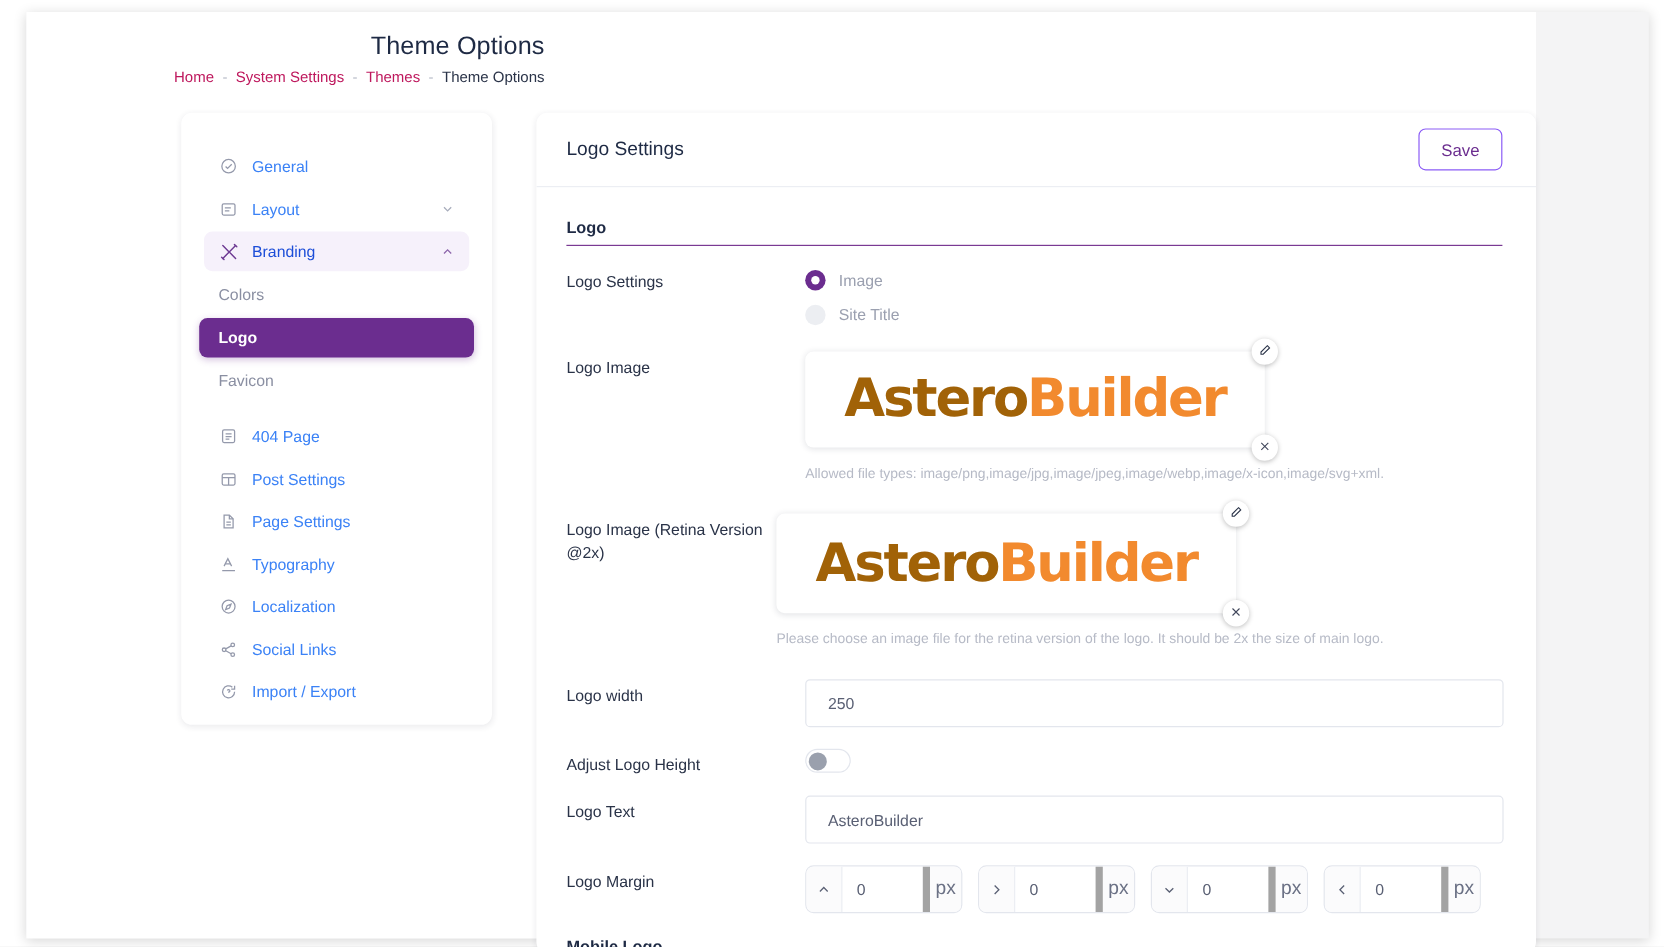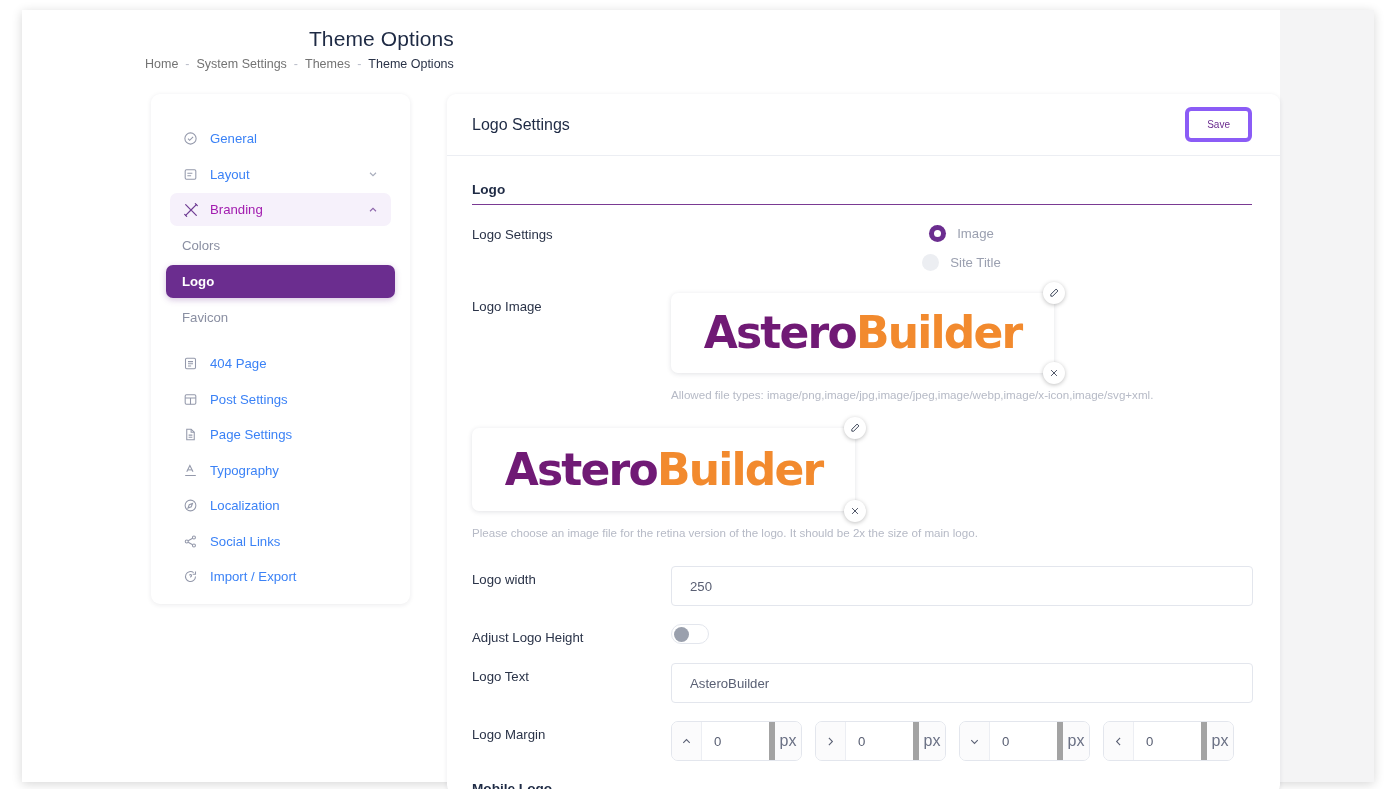--- a/index.html
+++ b/index.html
@@ -33,21 +33,21 @@
   
   .page-head { position: absolute; left: 145px; top: 26px; text-align: right; }
   .page-title {
     font-size: 21px; color: #1e2a44; font-weight: 400;
     letter-spacing: .1px; line-height: 26px;
   }
   .breadcrumb {
     margin-top: 5px; font-size: 12.5px; color: #9ba0b0;
     display: flex; align-items: center; gap: 7px;
   }
-  .breadcrumb .crumb { color: #737373; }
+  .breadcrumb .crumb { color: #be185d; }
   .breadcrumb .crumb.current { color: #2a3348; }
   .breadcrumb .sep { color: #b9bdc9; }
 
   
   .sidebar {
     position: absolute; left: 151px; top: 94px;
     width: 259px; height: 510px;
     background: #fff; border-radius: 9px;
     box-shadow: 0 1px 5px rgba(30,35,60,0.09);
     padding: 28px 0 20px 0;
@@ -63,21 +63,21 @@
   }
   .nav-item + .nav-item { margin-top: 2.5px; }
   .nav-item .ic {
     width: 17px; height: 17px; margin-right: 11px;
     display: flex; align-items: center; justify-content: center;
     flex: 0 0 17px;
   }
   .nav-item .ic svg { display: block; }
   .nav-item .chev { margin-left: auto; width: 12px; height: 12px; }
   .nav-item.group-open {
-    background: #f6f1fb; color: #a21caf;
+    background: #f6f1fb; color: #1d4ed8;
   }
   .nav-sub {
     display: flex; align-items: center;
     height: 31px; margin: 4px 15px 0 15px;
     padding: 0 16px;
     border-radius: 7px;
     font-size: 13.2px; color: #8a8fa2;
     cursor: pointer;
   }
   .nav-sub.active {
@@ -97,42 +97,42 @@
   }
   .main-head {
     height: 62px; display: flex; align-items: center;
     padding: 0 28px 0 25px;
     border-bottom: 1px solid #eceef3;
     justify-content: space-between;
   }
   .main-head h2 { font-size: 16px; color: #1e2a44; font-weight: 400; }
   .btn-save {
     min-width: 66px; height: 35px; padding: 0 18px;
-    border: 4px solid #8b5cf6; border-radius: 6px;
-    background: #fff; color: #6b2d8f; font-size: 10px;
+    border: 1px solid #8b5cf6; border-radius: 6px;
+    background: #fff; color: #6b2d8f; font-size: 14px;
     font-family: inherit; cursor: pointer;
   }
   .main-body { padding: 26px 28px 0 25px; }
 
   .sec-head {
     font-size: 13.6px; color: #1e2a44; font-weight: 700;
     padding-bottom: 7px; border-bottom: 1px solid #7a3a93;
     margin-bottom: 16px;
   }
 
   .row { display: flex; align-items: flex-start; margin-bottom: 18px; }
   .row .lbl {
     width: 199px; flex: 0 0 199px;
     font-size: 13.2px; color: #2a3348;
     padding-top: 4px; line-height: 19px;
   }
   .row .fld { flex: 1; min-width: 0; }
 
   
-  .radio-line { display: flex; align-items: center; height: 25px; justify-content: center; }
+  .radio-line { display: flex; align-items: center; height: 25px; }
   .radio-line + .radio-line { margin-top: 4px; }
   .radio {
     width: 17px; height: 17px; border-radius: 50%;
     background: #eceef2; margin-right: 11px; flex: 0 0 17px;
     position: relative;
   }
   .radio.on { background: #6b2d8f; }
   .radio.on::after {
     content: ""; position: absolute; left: 5px; top: 5px;
     width: 7px; height: 7px; border-radius: 50%; background: #fff;
@@ -147,21 +147,21 @@
     box-shadow: 0 1px 5px rgba(30,35,60,0.13);
     display: flex; align-items: center; justify-content: center;
     overflow: hidden;
   }
   .img-box.retina { height: 83px; }
   .logo-text {
     font-size: 44px; font-weight: 700; letter-spacing: -1.8px;
     font-family: "DejaVu Sans", sans-serif;
     line-height: 1;
   }
-  .logo-text .p1 { color: #701a75; }
+  .logo-text .p1 { color: #a16207; }
   .logo-text .p2 { color: #f28a2e; }
   .circ-btn {
     position: absolute; width: 22px; height: 22px; border-radius: 50%;
     background: #fff; box-shadow: 0 1px 4px rgba(0,0,0,0.25);
     display: flex; align-items: center; justify-content: center;
     cursor: pointer;
   }
   .circ-btn.edit { right: -11px; top: -11px; }
   .circ-btn.del  { right: -11px; bottom: -11px; }
   .hint {
@@ -409,20 +409,21 @@
                   <path d="M5 5l14 14M19 5L5 19"></path>
                 </svg>
               </span>
             </div>
           </div>
           <div class="hint">Allowed file types: image/png,image/jpg,image/jpeg,image/webp,image/x-icon,image/svg+xml.</div>
         </div>
       </div>
 
       <div class="row" style="margin-bottom:26px;">
+        <div class="lbl" style="max-width:175px;">Logo Image (Retina Version @2x)</div>
         <div class="fld">
           <div class="img-wrap">
             <div class="img-box retina">
               <div class="logo-text">
                 <span class="p1">Astero</span><span class="p2">Builder</span>
               </div>
             </div>
             <div class="circ-btn edit">
               <span>
                 <svg width="11" height="11" viewBox="0 0 24 24" fill="none" stroke="#2a3348" stroke-width="2">

